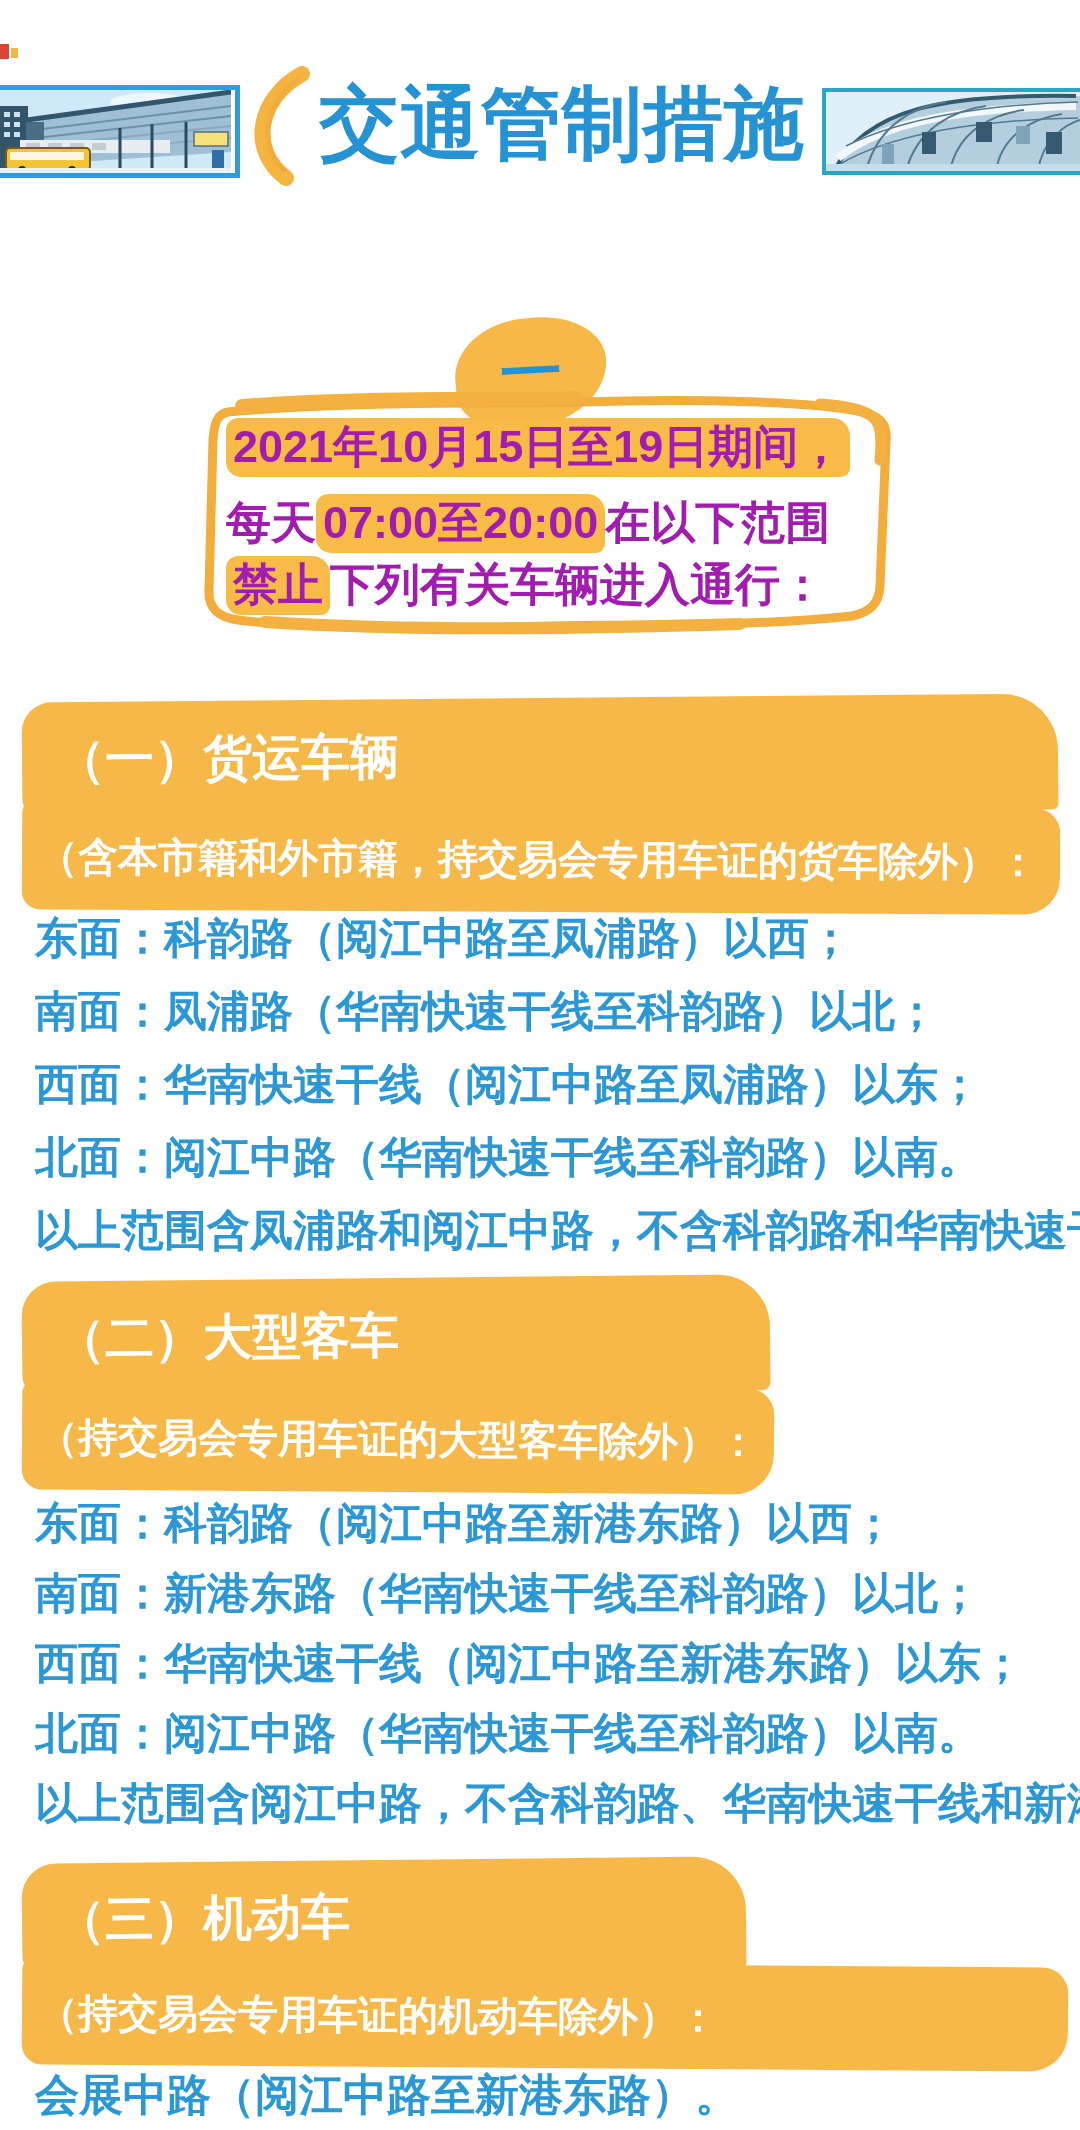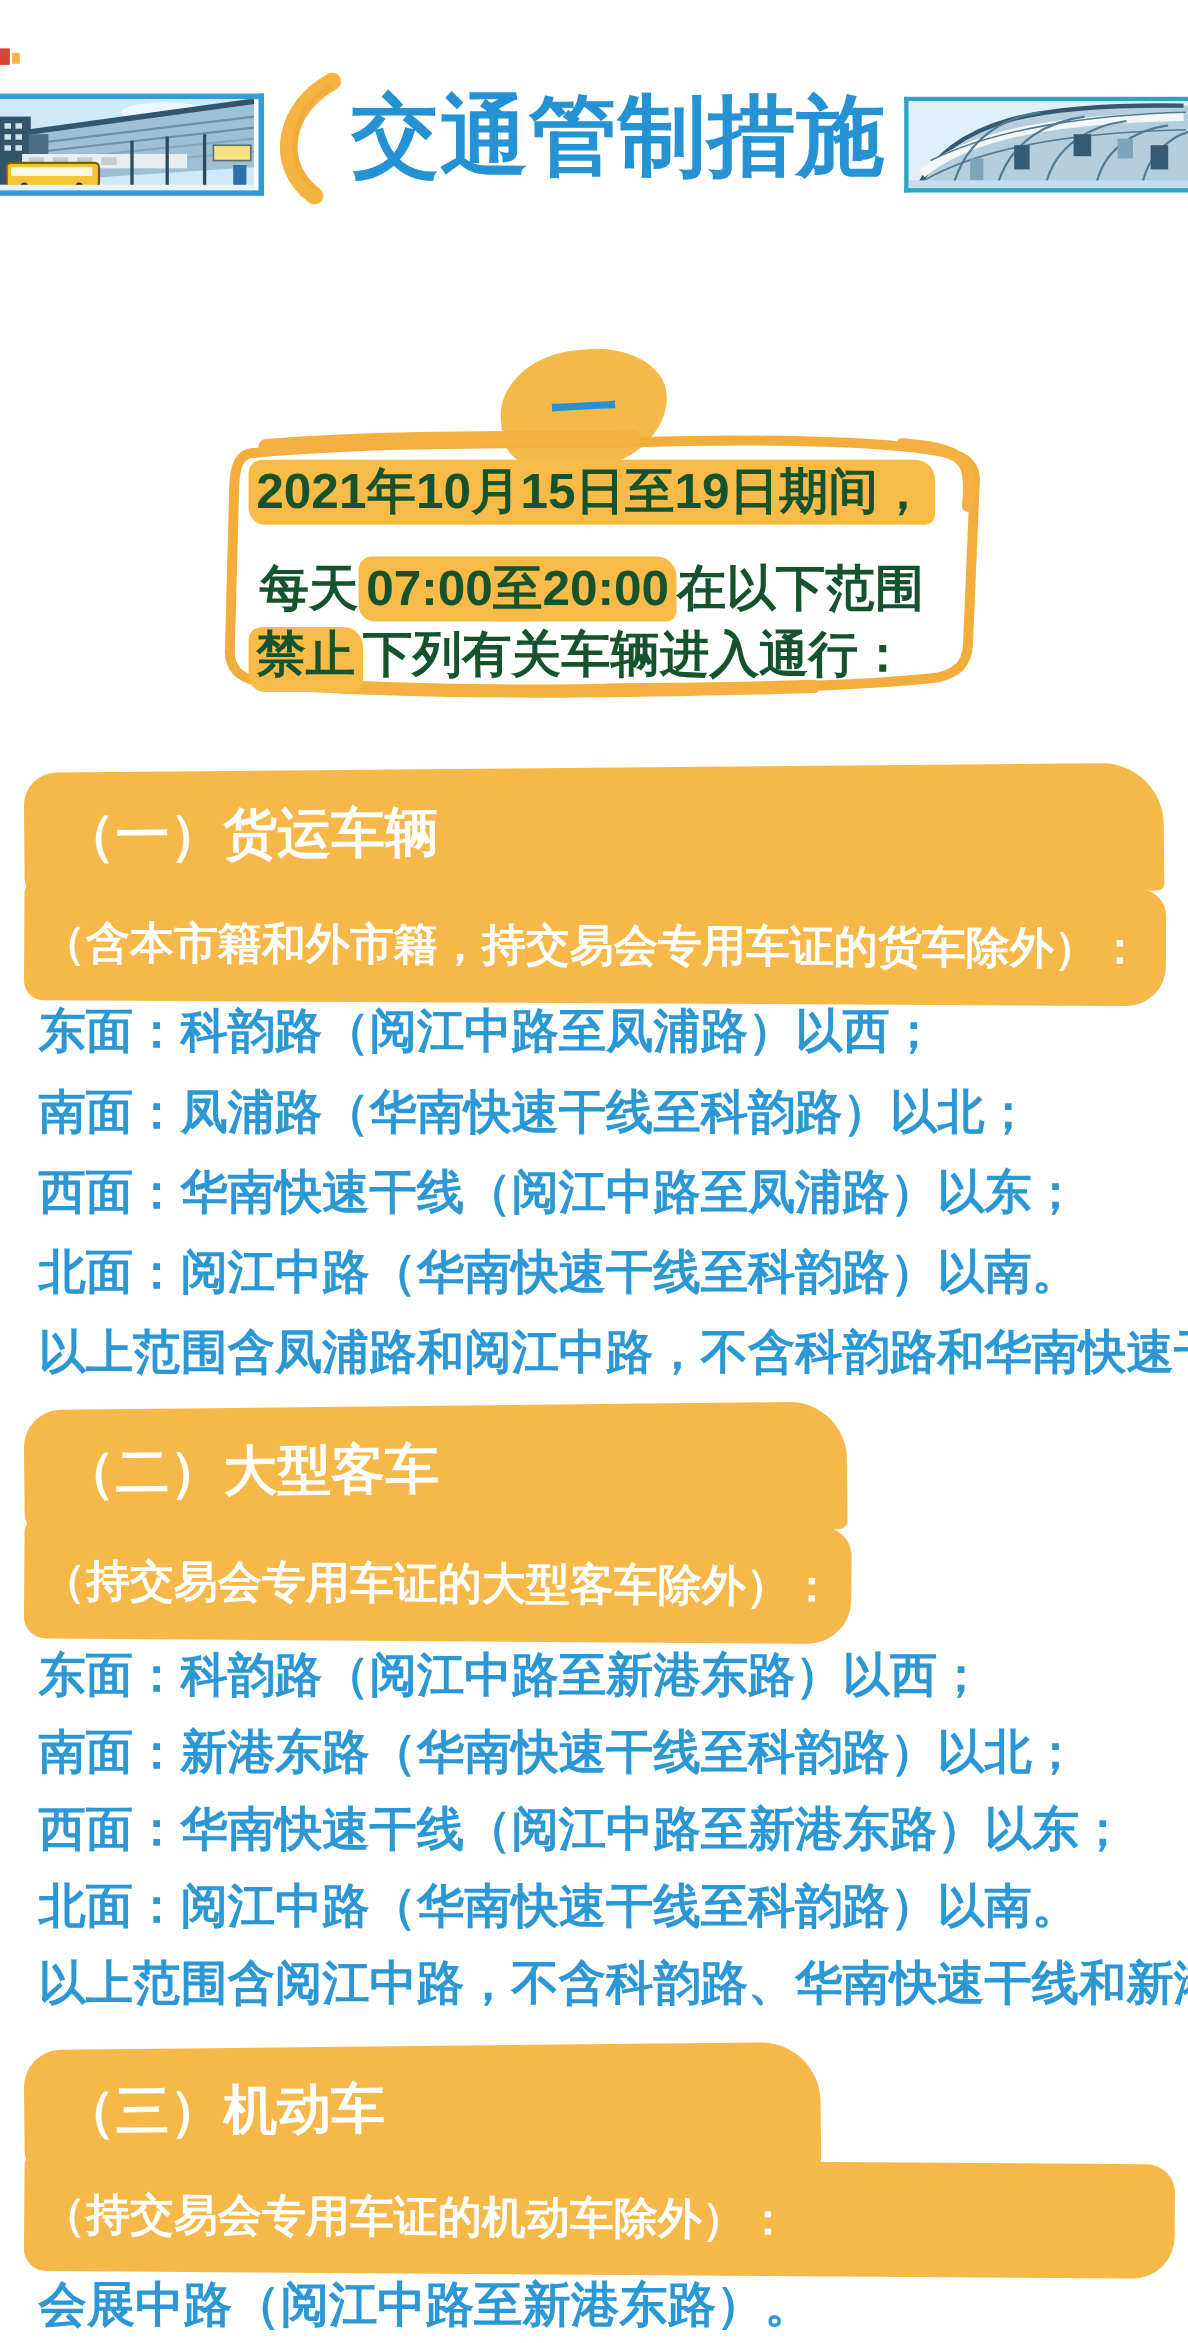--- a/index.html
+++ b/index.html
@@ -29,23 +29,23 @@
     display:flex;align-items:center;justify-content:center;
   }
   .one-blob:after{
     content:"";position:absolute;left:38px;bottom:-26px;width:34px;height:44px;background:#f7b84a;
     border-radius:40% 60% 55% 45%/30% 40% 70% 60%;transform:rotate(14deg);
   }
   .one-blob .one-char{font-size:62px;font-weight:900;color:#2492d3;transform:rotate(2deg);line-height:1;}
   .frame-svg{position:absolute;left:180px;top:388px;width:728px;height:250px;}
   .intro-line{
     position:absolute;left:226px;width:660px;height:62px;white-space:nowrap;
-    font-size:45px;font-weight:800;color:#14532d;line-height:62px;
+    font-size:45px;font-weight:800;color:#a21caf;line-height:62px;
   }
-  .il1{top:416px;} .il2{top:504px;margin-left:10px;} .il3{top:568px;font-family:Liberation Mono, monospace;}
+  .il1{top:416px;} .il2{top:492px;} .il3{top:554px;}
   .hl{
     background:#f8bb47;border-radius:12px 18px 9px 15px;padding:3px 7px 5px 7px;
   }
   
   .band{
     position:absolute;background:#f7b84a;color:#ffffff;box-sizing:border-box;
     display:flex;align-items:center;white-space:nowrap;
   }
   .band-title{font-size:49px;font-weight:900;padding-left:34px;}
   .band-sub{font-size:40px;font-weight:800;padding-left:16px;}

